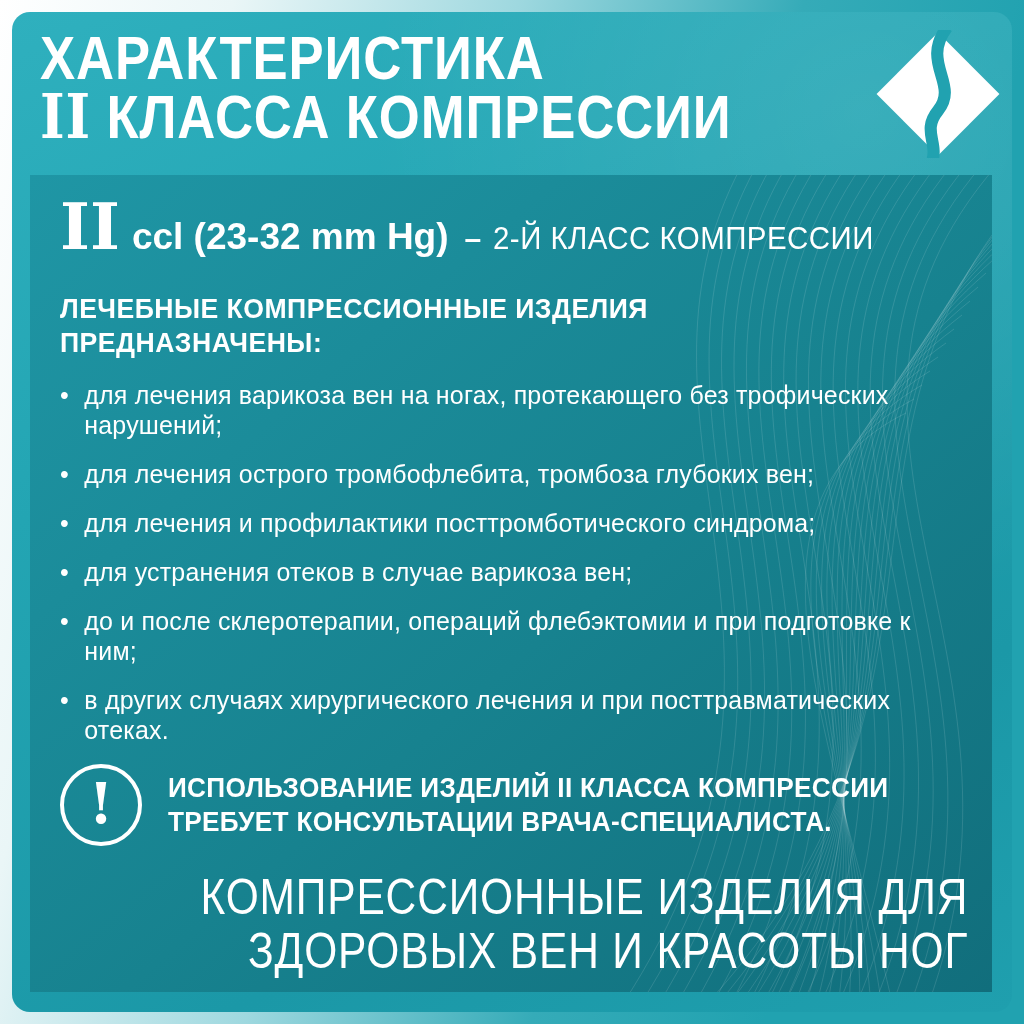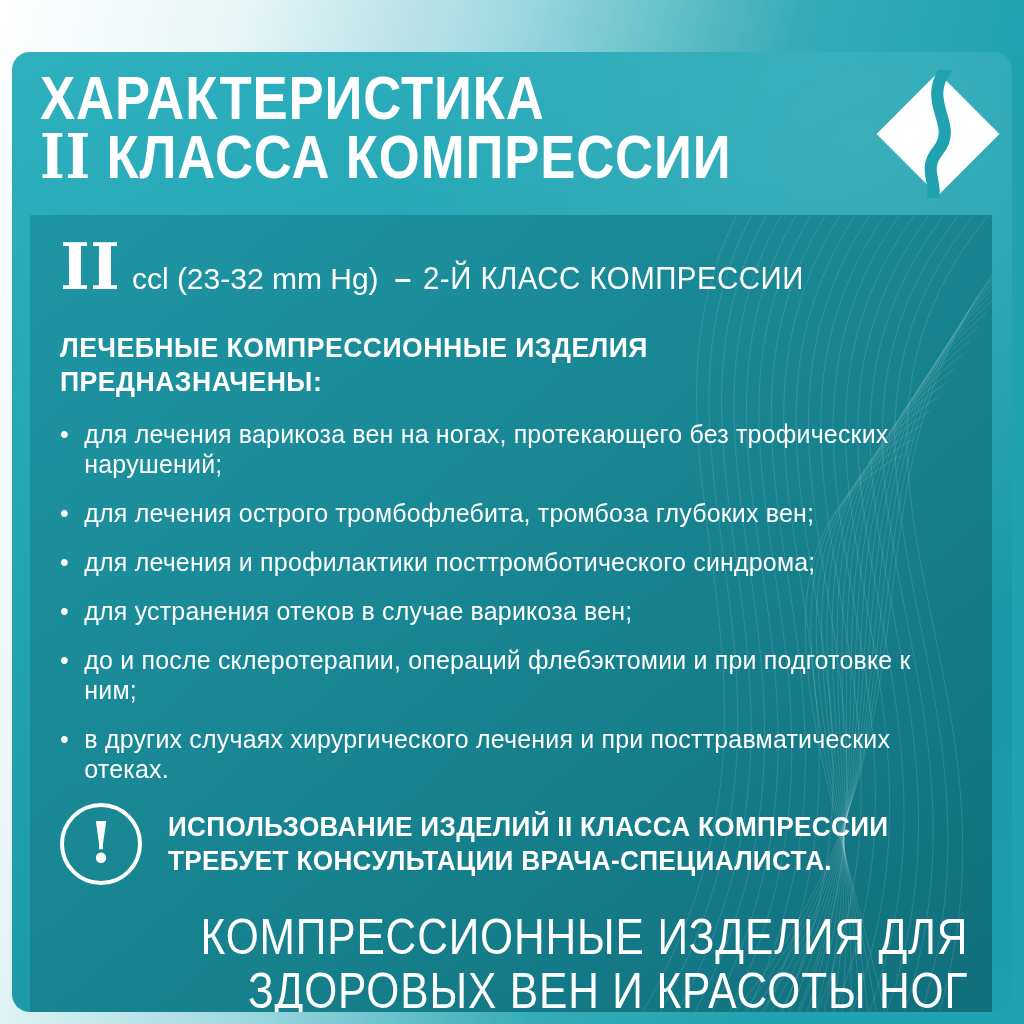--- a/index.html
+++ b/index.html
@@ -6,21 +6,20 @@
   body{
     font-family:"Liberation Sans",sans-serif;
     background:linear-gradient(105deg,#ffffff 0%,#eaf6f7 18%,#9ed8df 40%,#35abb8 62%,#21a2b0 80%);
     position:relative;color:#fff;
   }
   .poster-bg{
     position:absolute;inset:12px;border-radius:18px;overflow:hidden;
     background:
       radial-gradient(circle at 85% 10%,rgba(255,255,255,0.10) 0,rgba(255,255,255,0) 40%),
       linear-gradient(155deg,#2fb0be 0%,#23a5b3 35%,#1b98a7 75%,#1f9fae 100%);
-    margin-top: 40px;
   }
   
   .header{position:absolute;left:28px;top:16px;}
   .title{
     font-weight:bold;font-size:62px;line-height:59px;letter-spacing:1px;
     transform:scaleX(0.85);transform-origin:left top;white-space:nowrap;
     text-transform:uppercase;
   }
   .roman-serif{font-family:"DejaVu Serif","Liberation Serif",serif;font-weight:bold;}
   .logo{position:absolute;right:10px;top:18px;width:128px;height:128px;}
@@ -28,21 +27,21 @@
   .card{
     position:absolute;left:18px;top:163px;width:962px;height:817px;
     background:linear-gradient(140deg,#1f96a5 0%,#17828f 55%,#116e7c 100%);
     overflow:hidden;
   }
   .mesh{position:absolute;right:-30px;top:0;width:600px;height:817px;
     fill:none;stroke:rgba(255,255,255,0.12);stroke-width:1;pointer-events:none;}
   .card-inner{position:relative;padding:24px 30px 0 30px;z-index:2;}
   .class-line{display:flex;align-items:baseline;gap:12px;white-space:nowrap;}
   .class-roman{font-family:"DejaVu Serif","Liberation Serif",serif;font-weight:bold;font-size:64px;line-height:56px;}
-  .class-spec{font-weight:normal;font-size:30px;letter-spacing:0;}
+  .class-spec{font-weight:bold;font-size:37px;letter-spacing:0;}
   .class-sep{font-size:30px;font-weight:bold;margin-left:4px;}
   .class-name{font-size:31px;font-weight:normal;letter-spacing:0.5px;transform:scaleX(0.95);transform-origin:left bottom;}
   .intro{margin-top:34px;font-weight:bold;font-size:28px;line-height:34px;letter-spacing:0.5px;
     transform:scaleX(0.95);transform-origin:left top;}
   ul.bullets{list-style:none;margin:20px 0 0 0;padding:0;width:930px;}
   ul.bullets li{
     display:flex;gap:16px;margin-bottom:19px;
     font-size:26px;line-height:30px;letter-spacing:0.2px;
     transform:scaleX(0.96);transform-origin:left top;
   }

